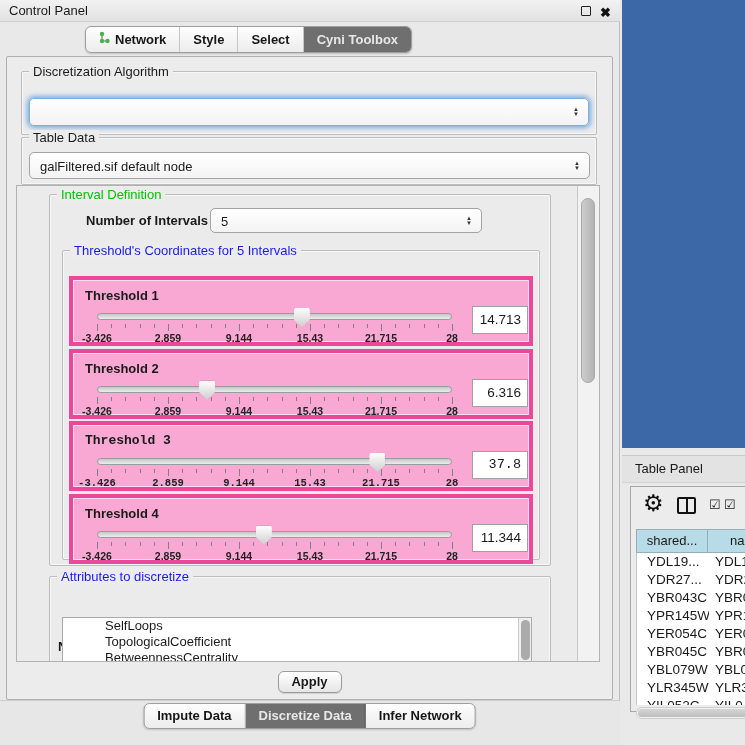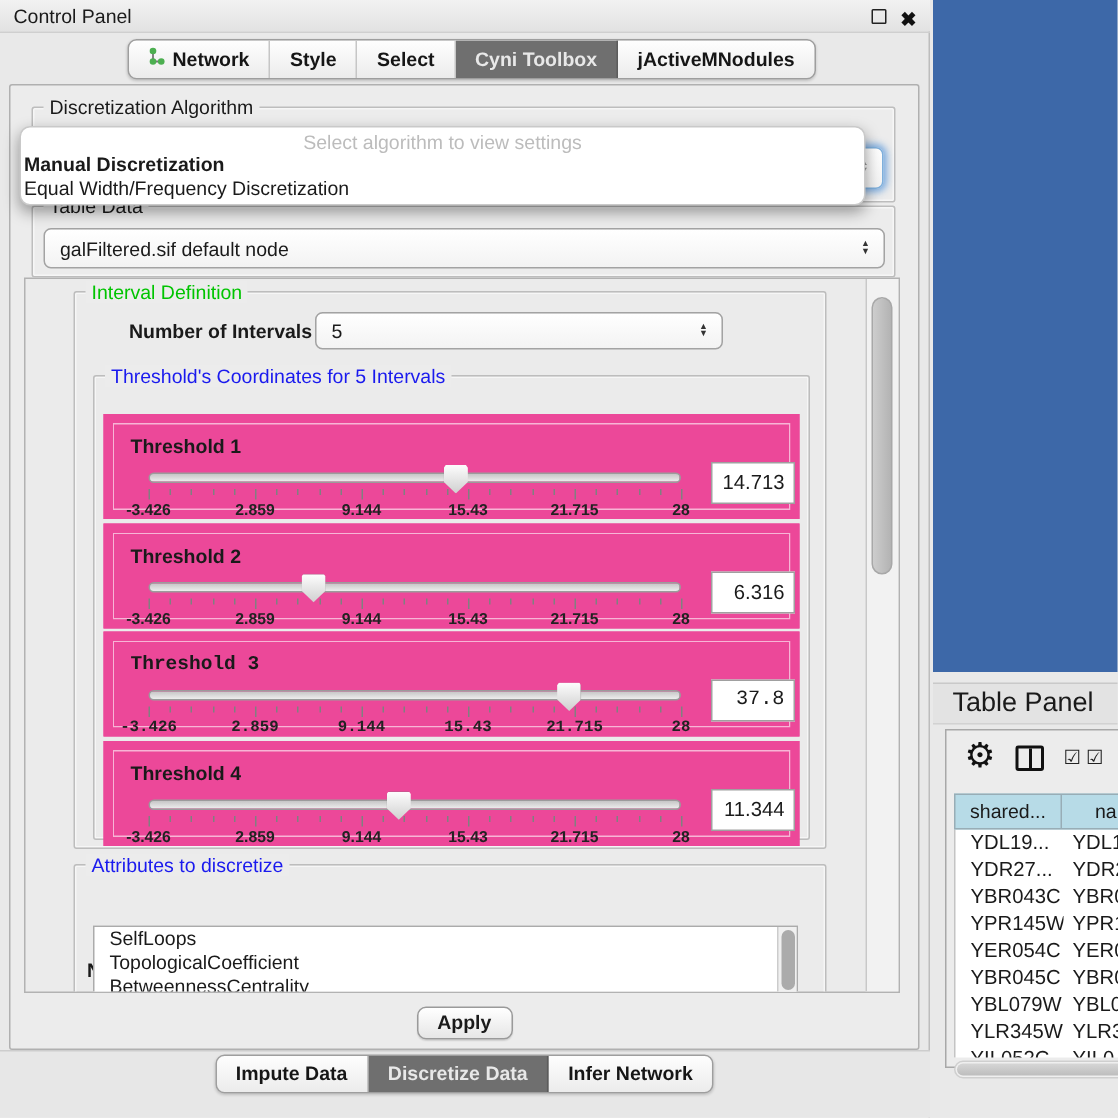--- a/index.html
+++ b/index.html
@@ -61,21 +61,21 @@
   #scrollpane { position:absolute; left:16px; top:185px; width:584px; height:477px;
     border:1px solid #b2b2b2; background:#ebebeb; overflow:hidden; }
   #v-scrollbar { position:absolute; right:0; top:0; width:22px; height:100%;
     background:#f2f2f2; border-left:1px solid #c8c8c8; }
   #v-scrollbar .thumb { position:absolute; left:3px; top:12px; width:14px; height:185px;
     border-radius:8px; background:linear-gradient(90deg,#cdcdcd,#b3b3b3);
     border:1px solid #a8a8a8; }
 
   
   .thr-panel { position:absolute; left:6px; width:464px; height:70px;
-    background:#ec4899; border:6px solid #ec4899;
+    background:#f9a8d4; border:4px solid #ec4899;
     box-shadow:inset 0 0 0 1px rgba(255,255,255,.6); }
   .thr-label { position:absolute; left:12px; top:8px; font-size:13px; font-weight:bold; }
   .track { position:absolute; left:24px; top:33px; width:355px; height:7px;
     border-radius:4px; border:1px solid #9b9b9b;
     background:linear-gradient(#c6c6c6,#ededed); }
   .thumb-slider { position:absolute; top:28px; width:16px; height:19px;
     background:linear-gradient(#fdfdfd,#cfcfcf);
     clip-path:polygon(8% 0,92% 0,100% 10%,100% 60%,50% 100%,0 60%,0 10%);
     filter:drop-shadow(0 0 1px #777); }
   .ticks { position:absolute; left:24px; top:44px; width:355px; height:8px; }
@@ -83,38 +83,38 @@
   .tick-labels { position:absolute; left:24px; top:52px; width:355px; height:12px; }
   .tick-labels b { position:absolute; transform:translateX(-50%); font-size:10.5px;
     font-weight:bold; color:#222; white-space:nowrap; }
   .val-box { position:absolute; left:399px; top:26px; width:56px; height:28px;
     background:#fff; border:1px solid #a0a0a0; font-size:13.5px; text-align:right;
     line-height:26px; padding-right:6px; }
 
   
   #attr-list { position:absolute; left:12px; top:40px; width:470px; height:58px;
     background:#fff; border:1px solid #ababab; overflow:hidden; font-size:13px; }
-  #attr-list .item { padding:1px 0 1px 10px; line-height:14px; }
+  #attr-list .item { padding:1px 0 1px 10px; line-height:14px;margin-left:32px; }
   #attr-scroll { position:absolute; right:0; top:0; width:13px; height:100%;
     background:#f0f0f0; border-left:1px solid #ccc; }
   #attr-scroll .thumb { position:absolute; left:1.5px; top:2px; width:9px; height:40px;
     border-radius:5px; background:#ababab; }
 
   #apply-btn { position:absolute; left:50%; transform:translateX(-50%); top:671px;
     width:64px; height:22px; border:1px solid #9a9a9a; border-radius:6px;
     background:linear-gradient(#ffffff,#e6e6e6); font-size:13px; font-weight:bold;
     text-align:center; line-height:20px; box-shadow:0 1px 1px rgba(0,0,0,.12); }
 
   
   #net-frame { position:absolute; left:622px; top:0; width:123px; height:448px;
     background:#3d68a8; }
 
   #tp-titlebar { position:absolute; left:622px; top:455px; width:123px; height:28px;
     background:#e3e3e3; border-top:1px solid #c9c9c9; border-bottom:1px solid #d2d2d2;
-    font-size:18px; line-height:25px; padding-left:13px; }
+    font-size:13px; line-height:25px; padding-left:13px; }
   #table-box { position:absolute; left:630px; top:486px; width:130px; height:226px;
     background:#ececec; border:1px solid #a8a8a8; }
   #tp-toolbar { position:absolute; left:0; top:0; width:100%; height:38px; }
   #gear-icon { position:absolute; left:12px; top:3px; font-size:23px; color:#111; }
   #columns-icon { position:absolute; left:46px; top:10px; width:19px; height:17px;
     border:2px solid #111; border-radius:2px; }
   #columns-icon::after { content:""; position:absolute; left:50%; top:0; width:2px;
     height:100%; background:#111; transform:translateX(-50%); }
   .check-icon { position:absolute; top:10px; font-size:13px; color:#222; }
   #tbl { position:absolute; left:5px; top:42px; width:124px; }
@@ -158,50 +158,40 @@
       </div>
       <div class="tab">
         <span>Style</span>
       </div>
       <div class="tab">
         <span>Select</span>
       </div>
       <div class="tab selected">
         <span>Cyni Toolbox</span>
       </div>
-      <div class="tab">
-        <span>jActiveMNodules</span>
-      </div>
     </div>
 
   <div id="main-panel">
 
     <div class="groupbox" style="left:14px; top:14px; width:576px; height:64px;">
       <span class="group-title">Discretization Algorithm</span>
       <div id="algo-combo" class="combo">
         <span class="spinner">▲<br>▼</span>
       </div>
     </div>
 
     <div class="groupbox" style="left:14px; top:80px; width:576px; height:48px;">
       <span class="group-title">Table Data</span>
       <div class="combo" style="left:7px; top:14px; width:561px; height:27px;">
         <span class="val">galFiltered.sif default node</span>
         <span class="spinner">▲<br>▼</span>
       </div>
     </div>
   </div>
 
-  <div id="algo-popup">
-    <div id="algo-placeholder">Select algorithm to view settings</div>
-    <div id="algo-options">
-        <div class="opt selected">Manual Discretization</div>
-        <div class="opt">Equal Width/Frequency Discretization</div>
-      </div>
-  </div>
 
   <div id="scrollpane">
 
     <div class="groupbox" style="left:32px; top:8px; width:502px; height:372px;">
       <span class="group-title gt-green">Interval Definition</span>
 
       <label class="b" style="position:absolute; left:36px; top:18px;">Number of Intervals</label>
       <div class="combo" style="left:160px; top:13px; width:272px; height:25px;">
         <span class="val">5</span>
         <span class="spinner">▲<br>▼</span>

